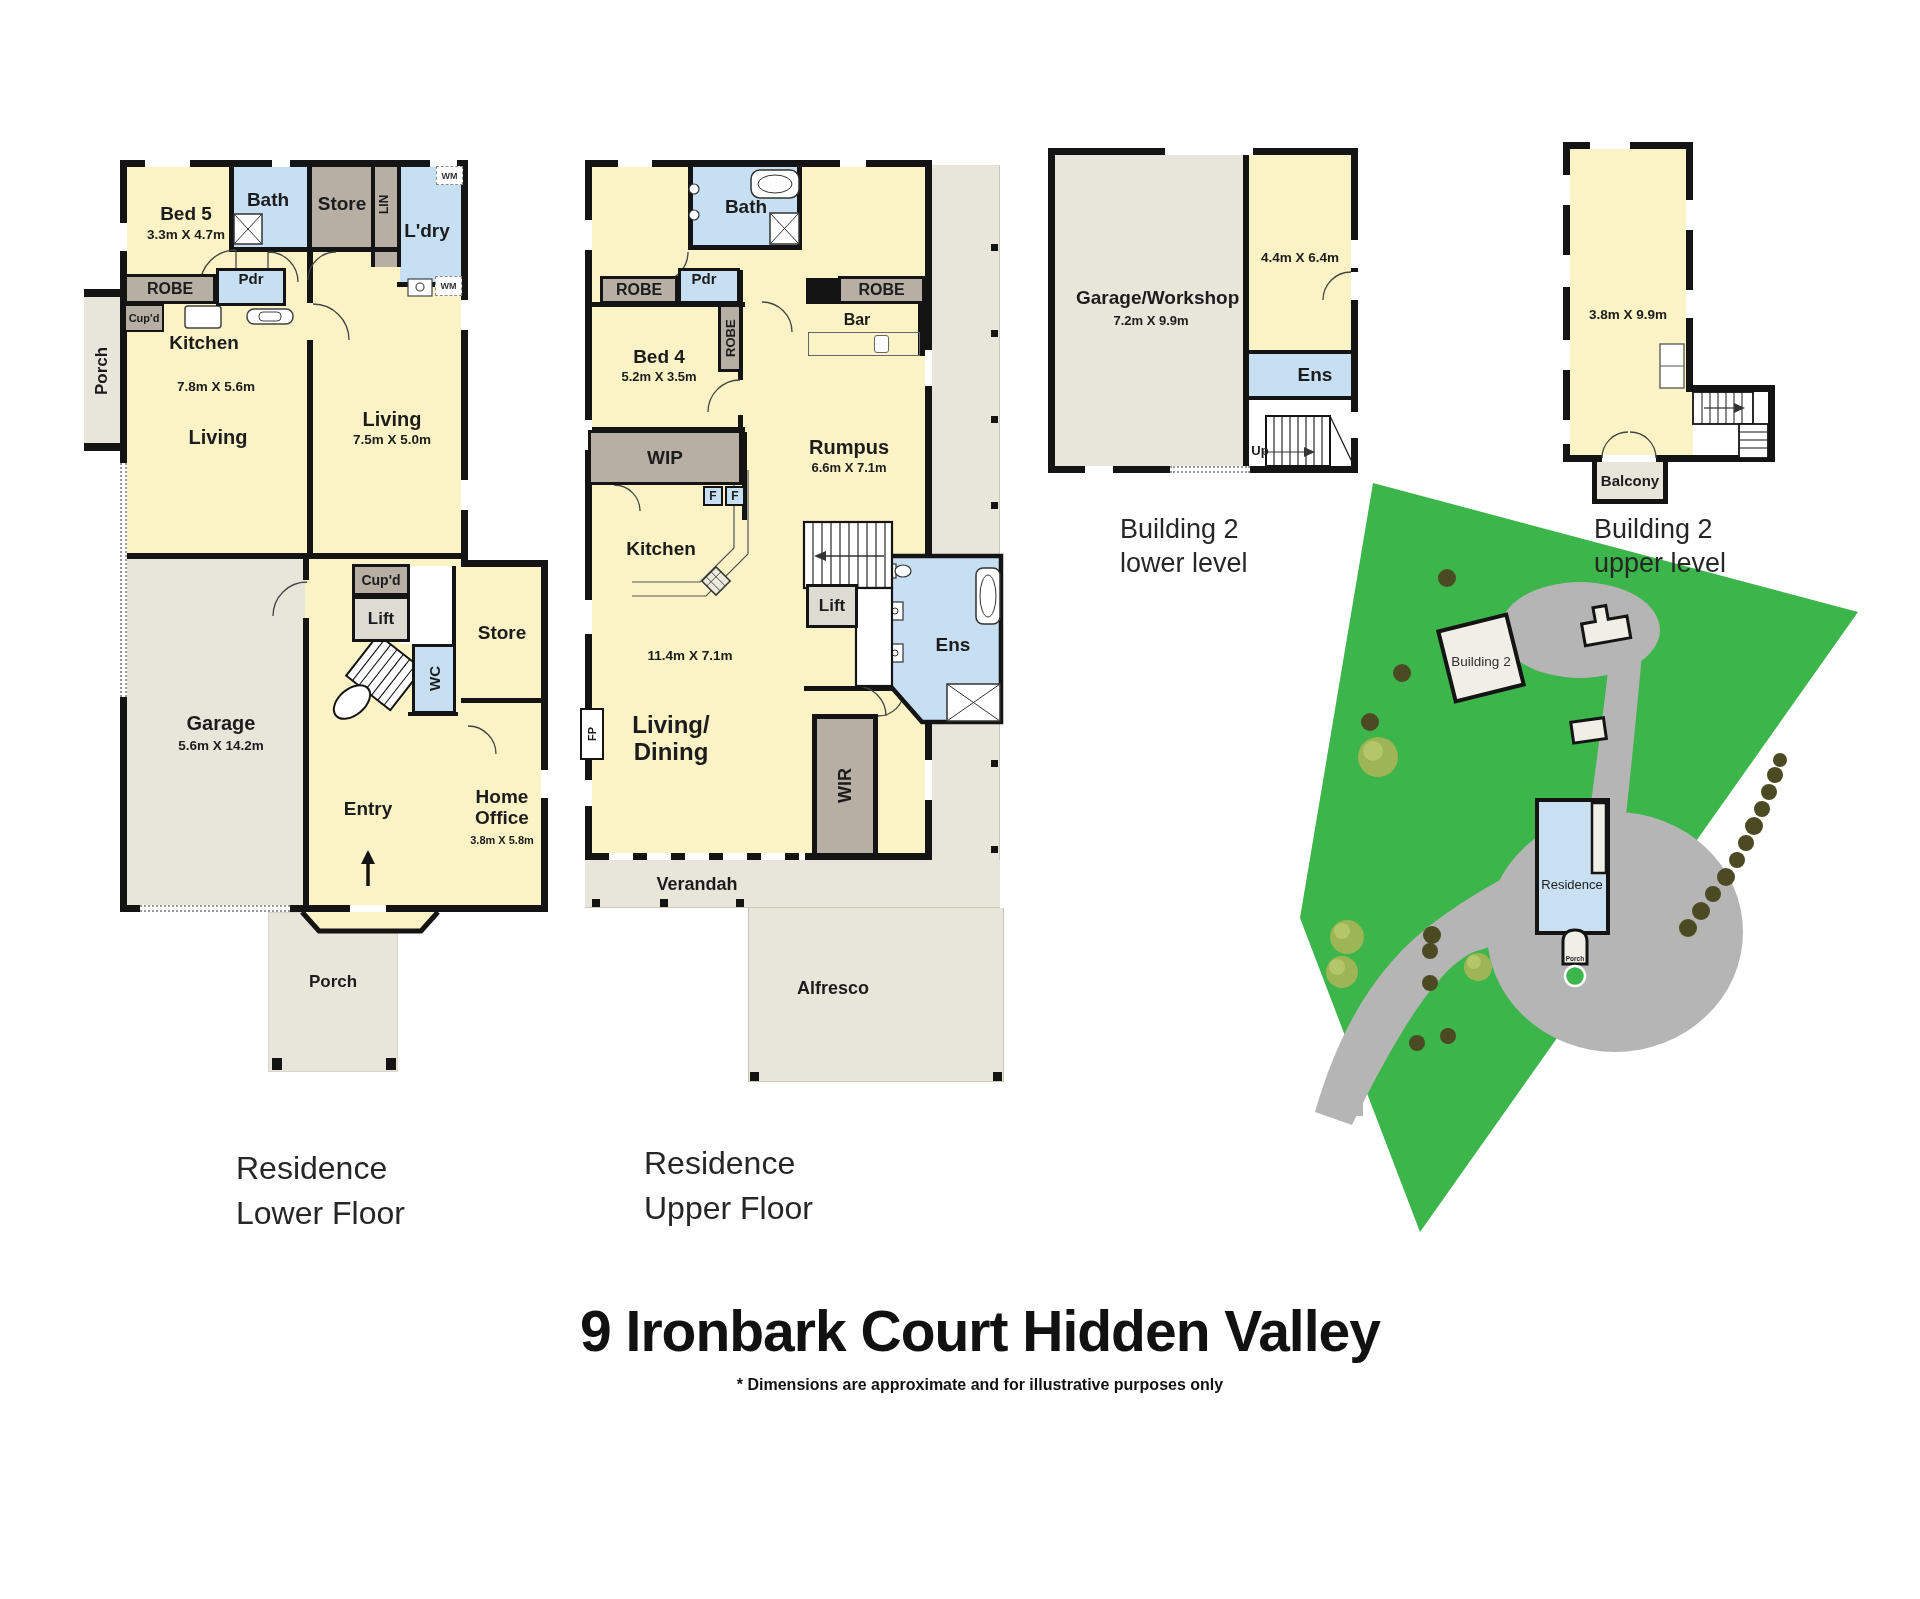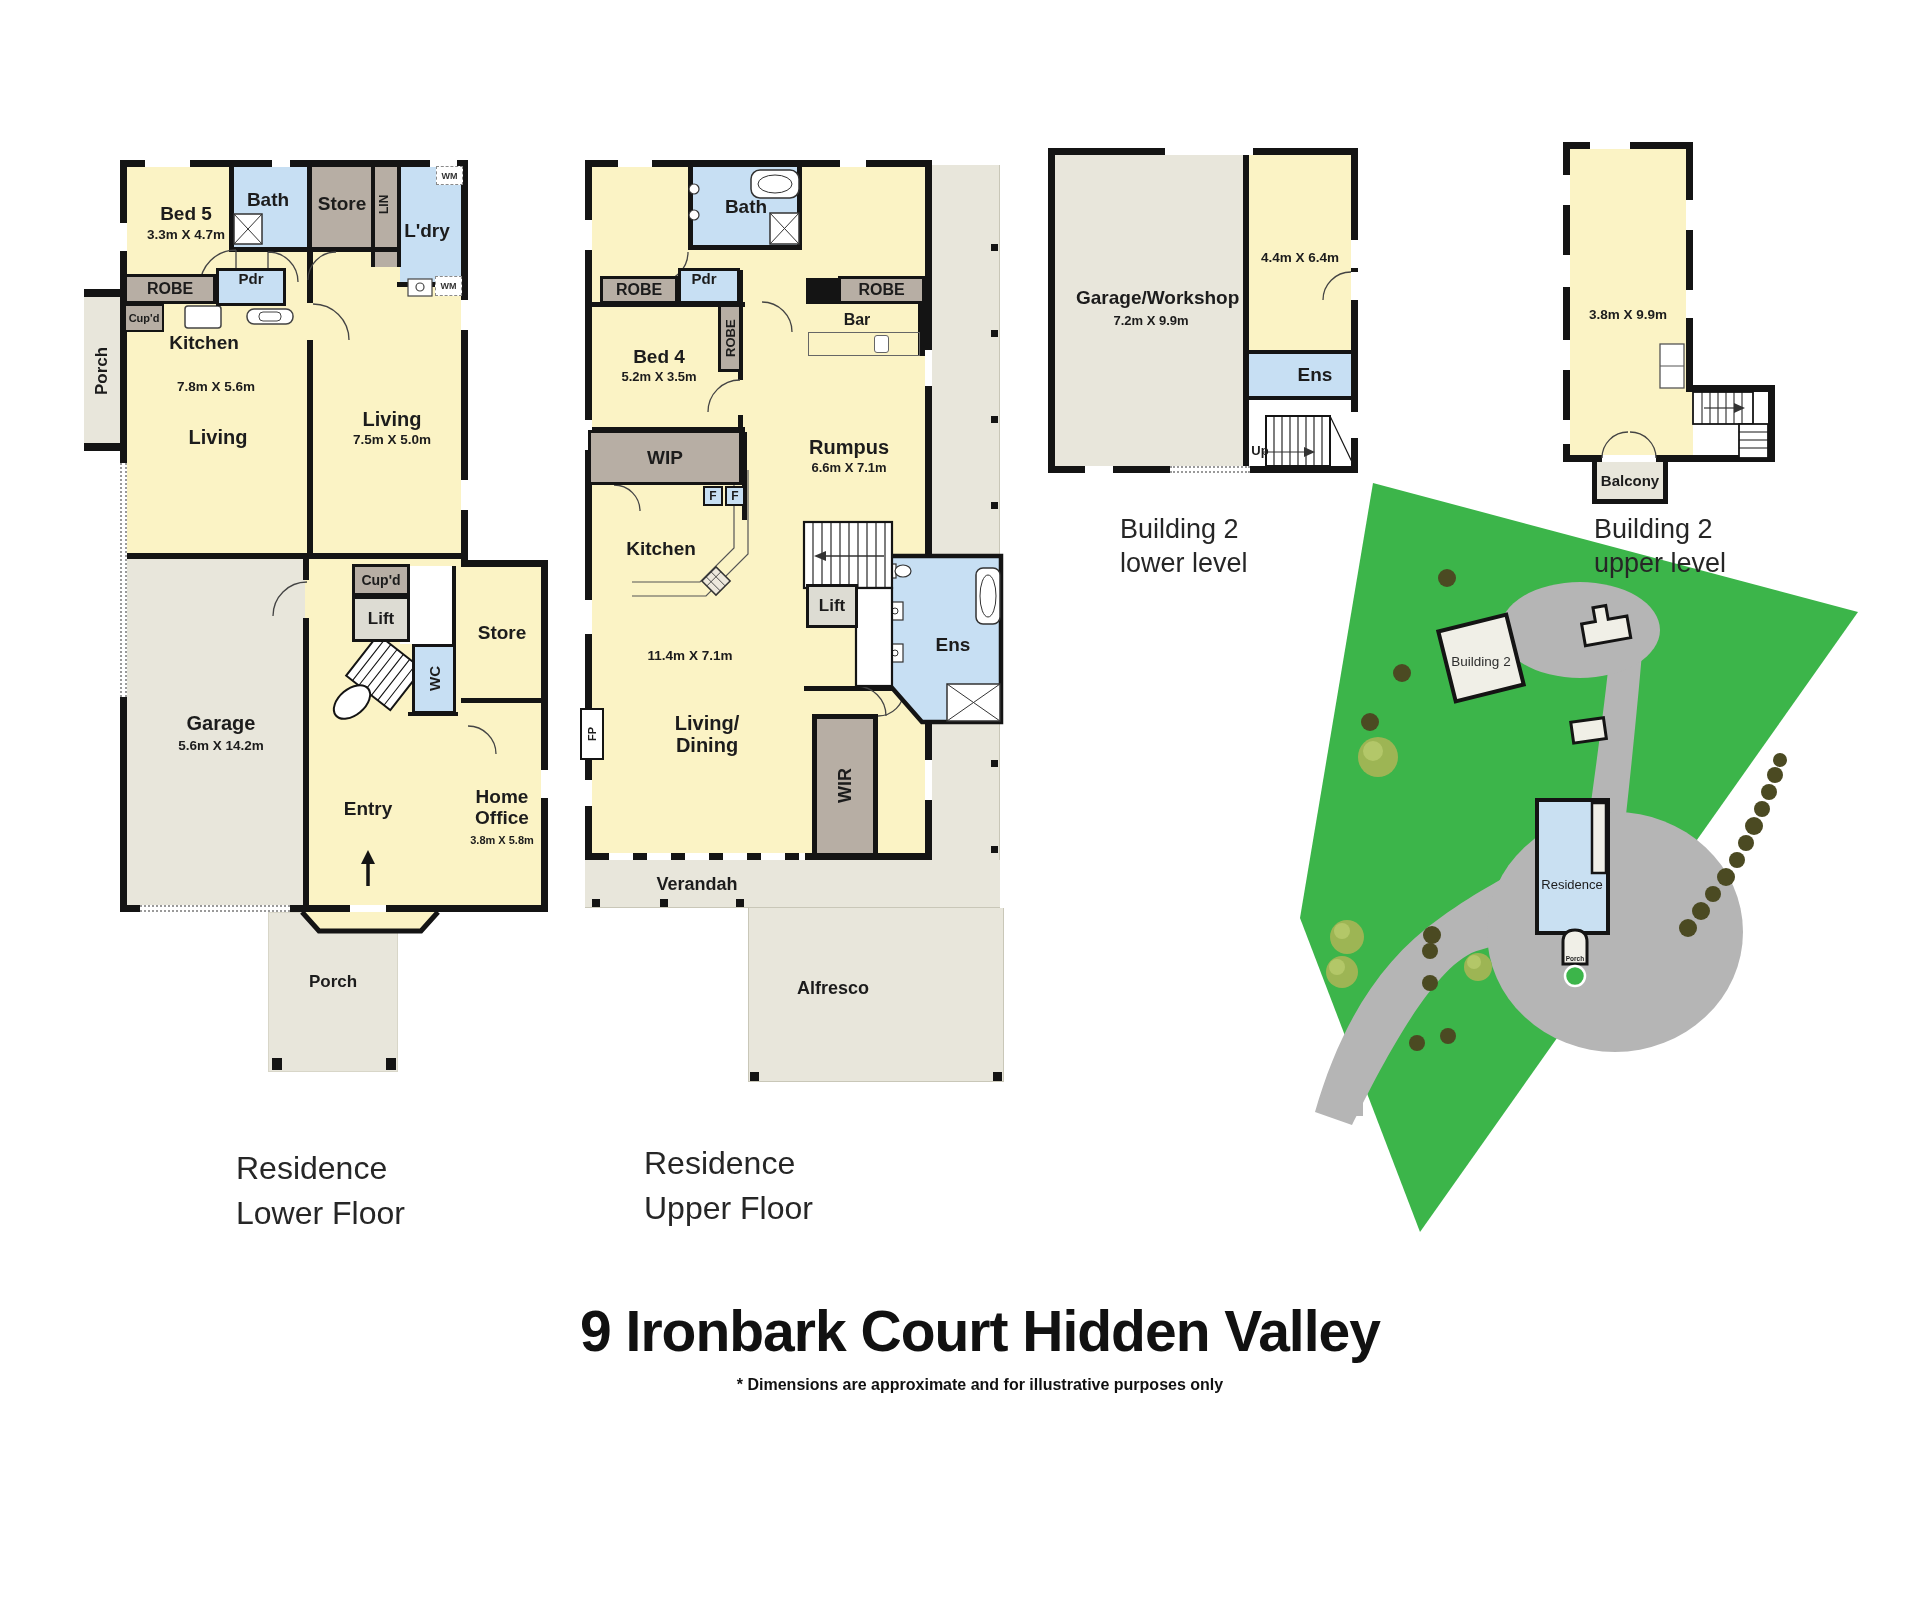--- a/index.html
+++ b/index.html
@@ -189,21 +189,21 @@
 
     <div class="lbl" style="left:720px;top:196px;width:52px;font-size:19px">Bath</div>
     <div class="lbl" style="left:619px;top:346px;width:80px;font-size:19px">Bed 4</div>
     <div class="dim" style="left:614px;top:369px;width:90px;font-size:13px">5.2m X 3.5m</div>
     <div class="lbl" style="left:834px;top:311px;width:46px;font-size:16px">Bar</div>
     <div class="lbl" style="left:809px;top:436px;width:80px;font-size:20px">Rumpus</div>
     <div class="dim" style="left:804px;top:460px;width:90px;font-size:13px">6.6m X 7.1m</div>
     <div class="lbl" style="left:624px;top:538px;width:74px;font-size:19px">Kitchen</div>
     <div class="dim" style="left:644px;top:648px;width:92px">11.4m X 7.1m</div>
     <div class="lbl" style="left:929px;top:634px;width:48px;font-size:19px">Ens</div>
-    <div class="lbl" style="left:664px;top:712px;width:86px;font-size:20px">Living/
+    <div class="lbl" style="left:628px;top:712px;width:86px;font-size:24px">Living/
 Dining</div>
     <div class="lbl" style="left:651px;top:874px;width:92px;font-size:18px">Verandah</div>
     <div class="lbl" style="left:789px;top:978px;width:88px;font-size:18px">Alfresco</div>
   </div>
 
   <div class="abs" style="left:0;top:0;width:1920px;height:1599px">
     <div class="roomY" style="left:1048px;top:148px;width:310px;height:325px"></div>
     <div class="gray" style="left:1055px;top:155px;width:190px;height:311px"></div>
     <div class="wall" style="left:1243px;top:155px;width:6px;height:311px"></div>
     <div class="wet" style="left:1249px;top:354px;width:102px;height:42px"></div>

